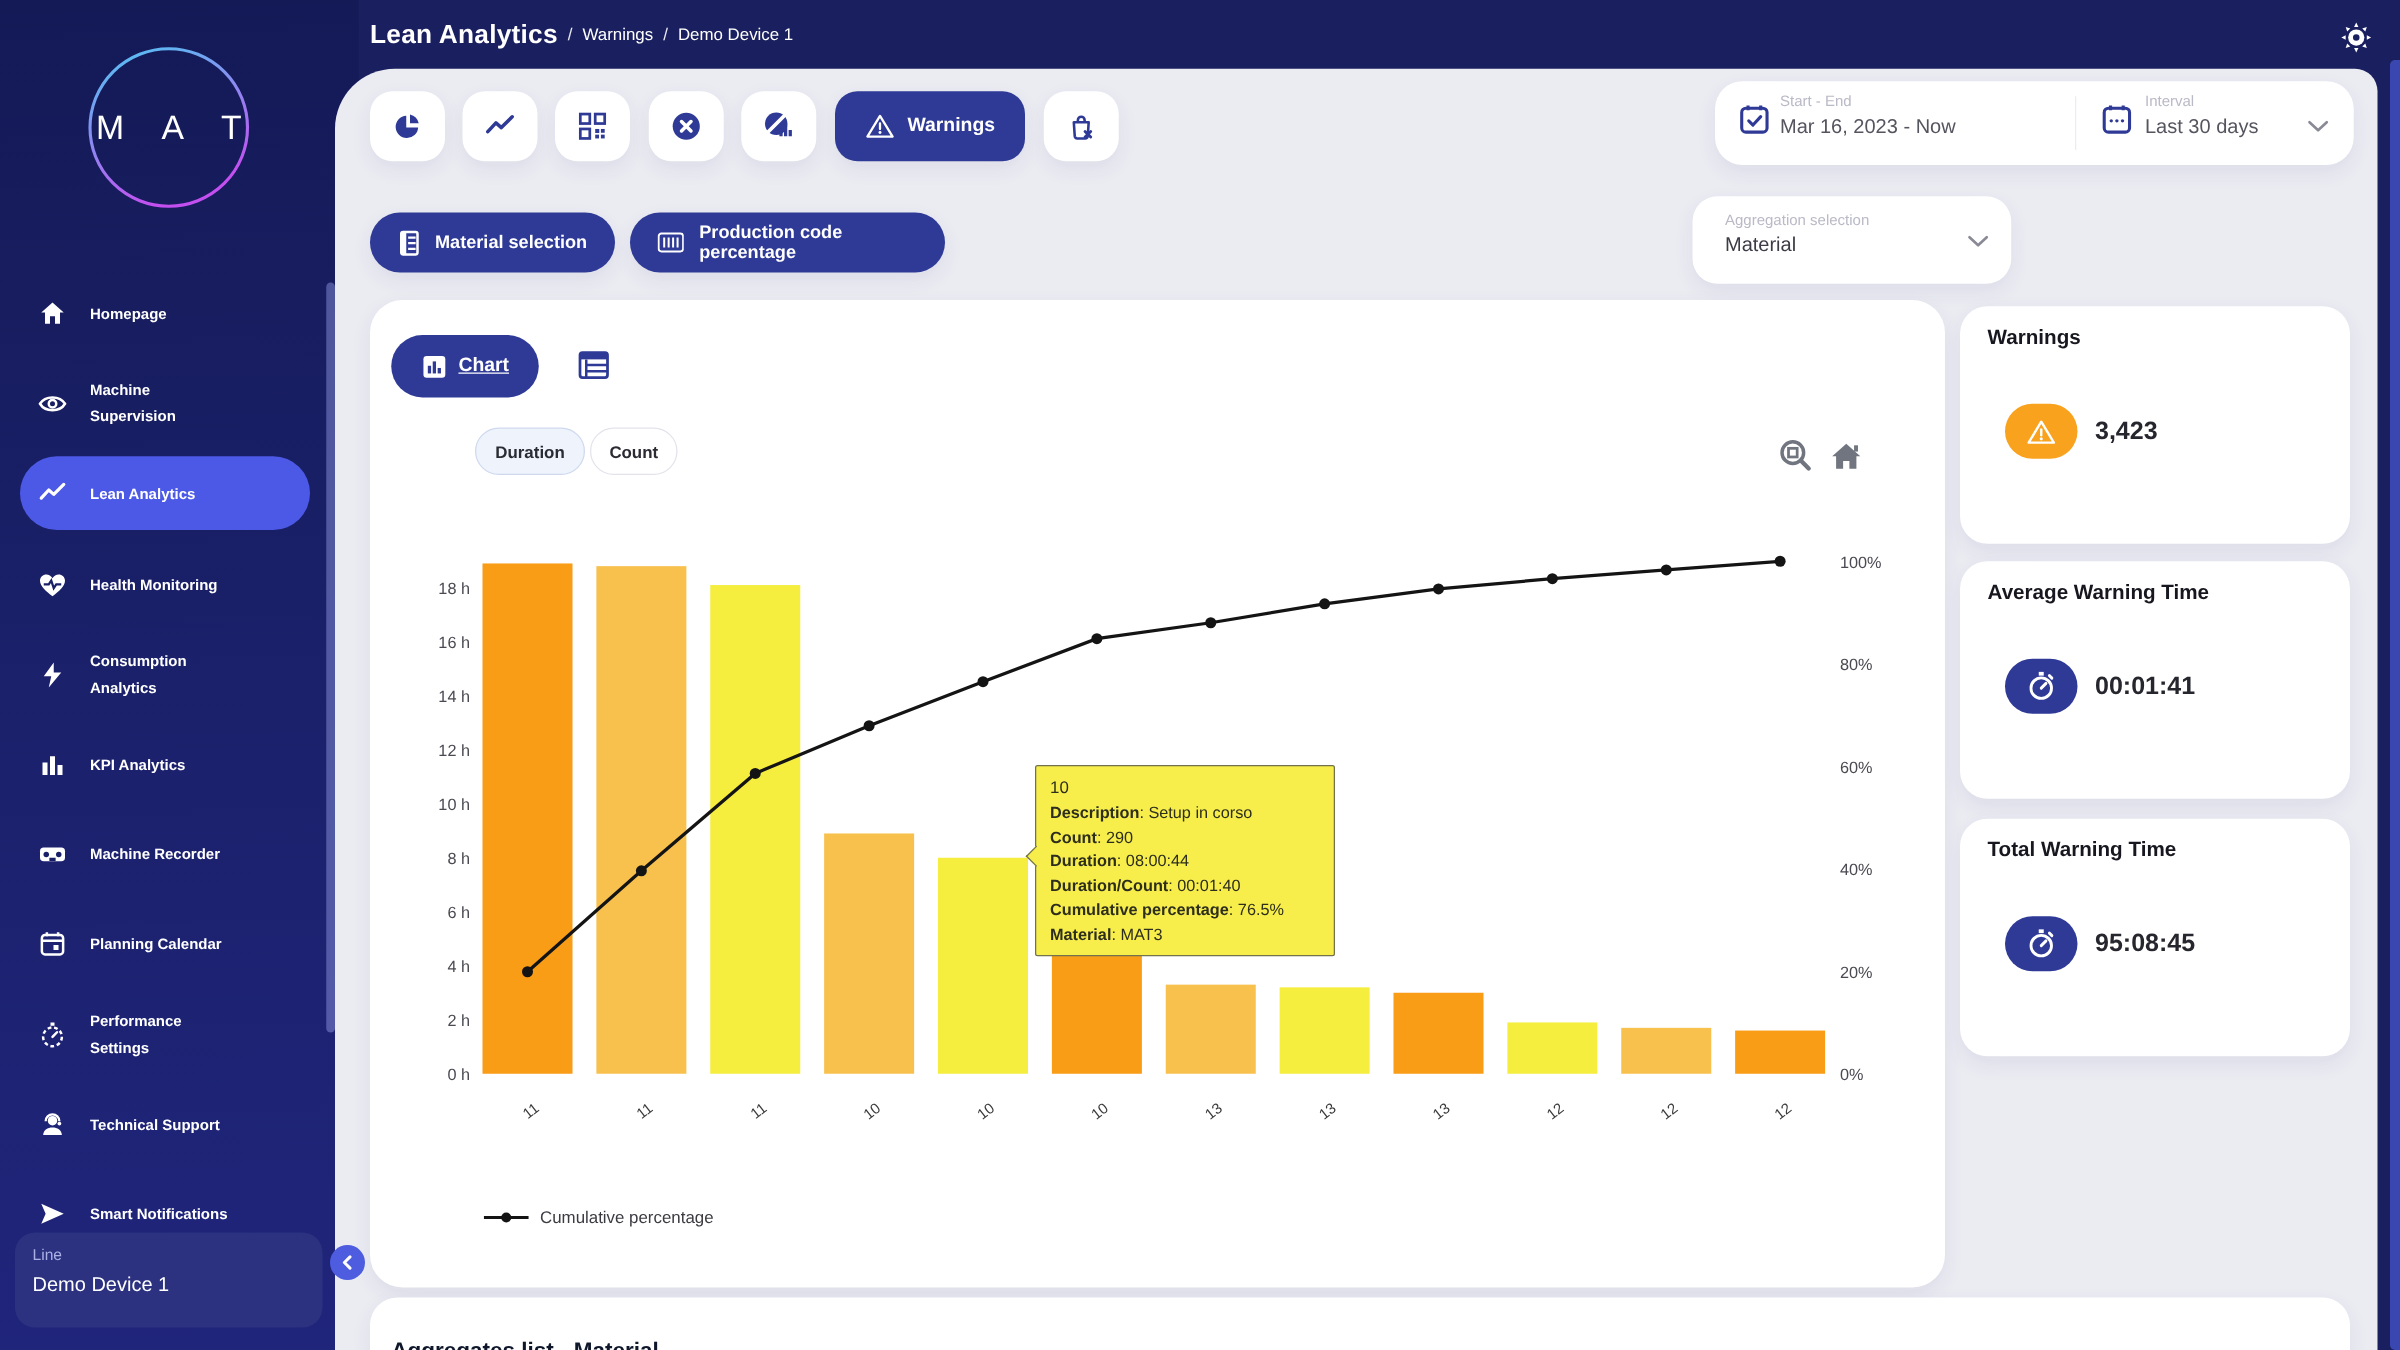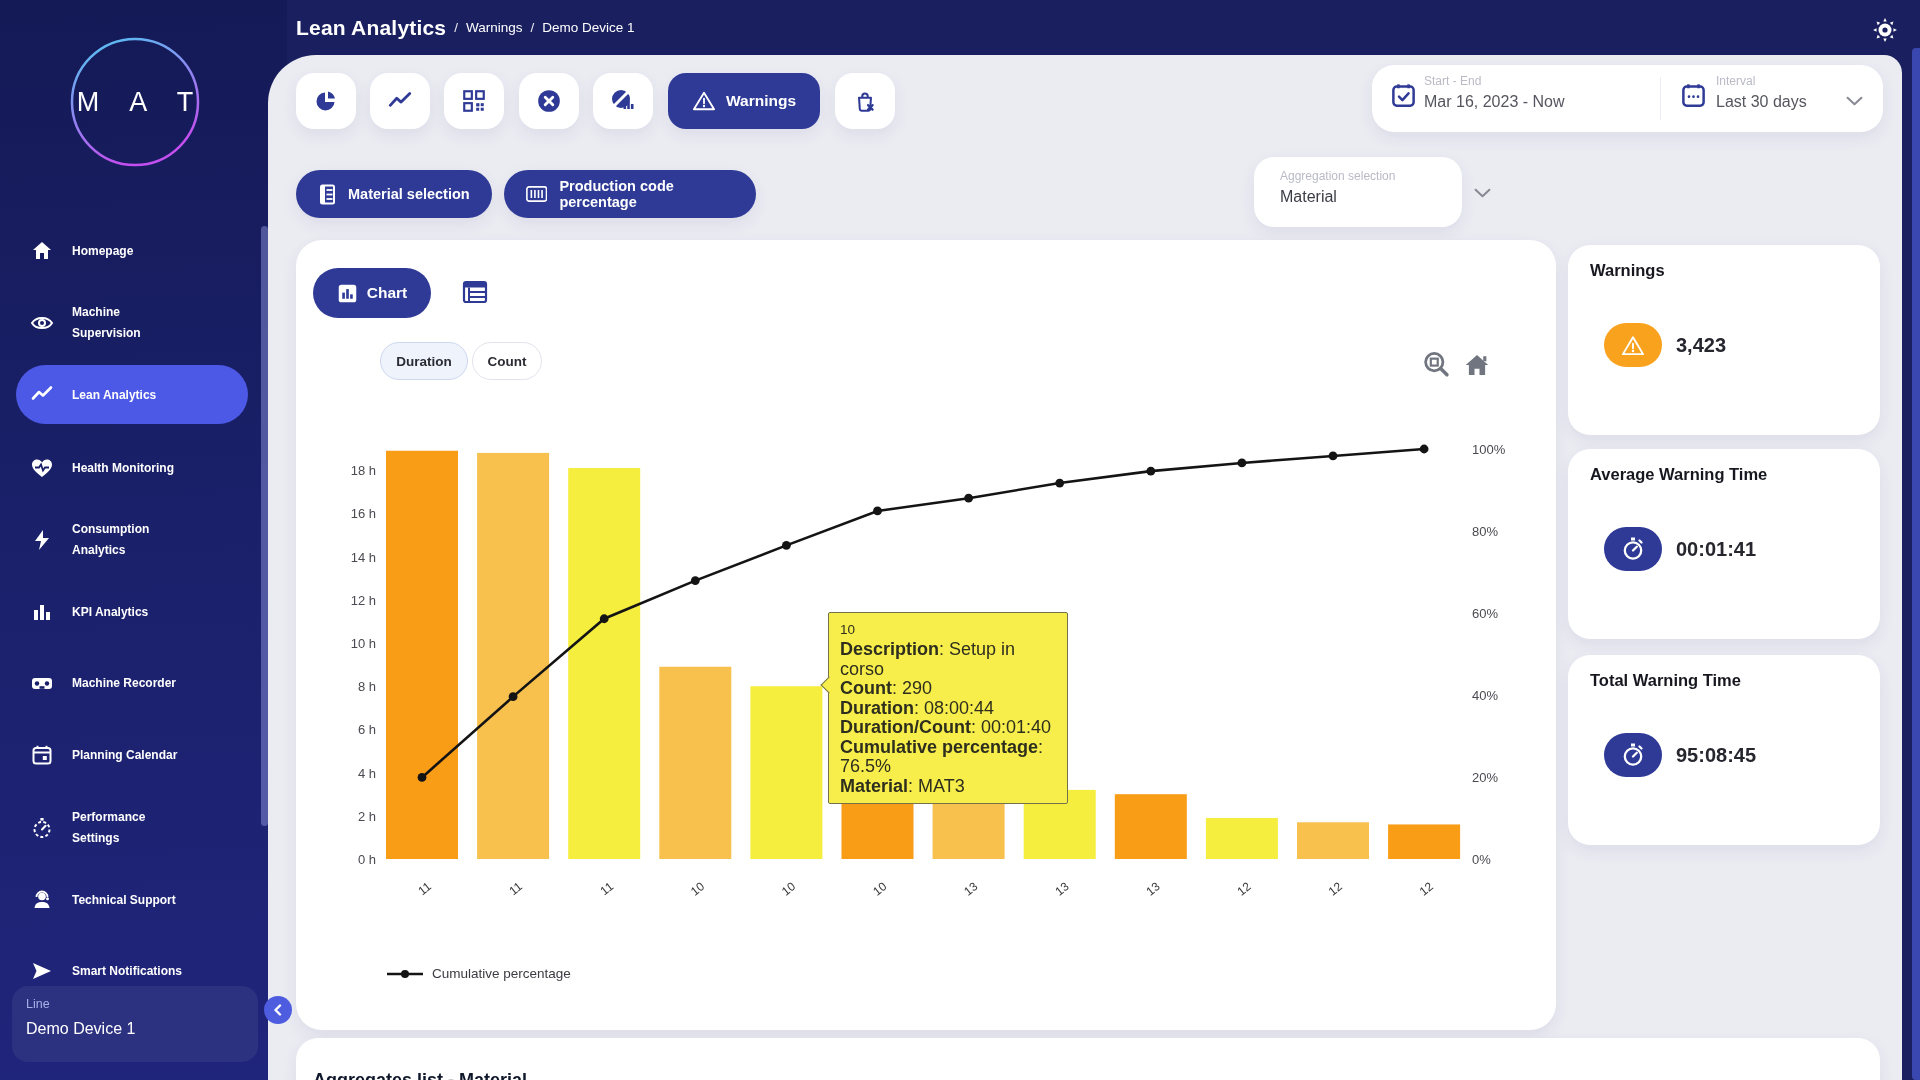--- a/index.html
+++ b/index.html
@@ -47,33 +47,33 @@
   .fld-value{position:absolute;font-size:16px;color:#55555f;}
   .v-div{position:absolute;left:1660px;top:77px;width:1px;height:43px;background:#ececf2;}
   .sel-btn{top:170px;height:48px;border-radius:24px;background:#2e3a96;display:flex;
            align-items:center;gap:12px;padding:0 22px;cursor:pointer;box-sizing:border-box;}
   .sel-btn span{color:#fff;font-size:14.5px;font-weight:bold;}
   .dd-card{top:157px;height:70px;border-radius:20px;background:#fff;cursor:pointer;}
   
   .chart-card{left:296px;top:240px;width:1260px;height:790px;border-radius:26px;background:#fff;}
   .chart-btn{left:313px;top:268px;width:118px;height:50px;border-radius:25px;background:#2e3a96;
              display:flex;align-items:center;justify-content:center;gap:9px;cursor:pointer;}
-  .chart-btn span{color:#fff;font-weight:bold;font-size:15.5px;}
+  .chart-btn span{color:#fff;font-weight:bold;font-size:15.5px;text-decoration:underline;}
   .tab{top:342px;height:38px;border-radius:19px;display:flex;align-items:center;
        justify-content:center;font-size:13.5px;font-weight:bold;color:#2b2b33;
        box-sizing:border-box;cursor:pointer;}
   .tab.on{background:#eef3fc;border:1px solid #cfd9ee;}
   .tab.off{background:#fff;border:1px solid #e3e3ec;}
   .legend{left:387px;top:966px;display:flex;align-items:center;gap:9px;}
   .legend span{font-size:13.5px;color:#3b3b42;}
   
   .tooltip{left:828px;top:612px;width:240px;background:#f7ee4b;border:1px solid #72724d;
            border-radius:2px;padding:7px 11px;box-sizing:border-box;z-index:20;}
   .tooltip .tt-title{font-size:13.5px;color:#2e2e1e;line-height:20px;}
-  .tt-row{font-size:18px;color:#2e2e1e;line-height:19.5px;}
+  .tt-row{font-size:13px;color:#2e2e1e;line-height:19.5px;}
   .tt-row b{font-weight:bold;}
   .tt-arrow{position:absolute;left:-6px;top:66px;width:11px;height:11px;background:#f7ee4b;
             border-left:1px solid #72724d;border-bottom:1px solid #72724d;
             transform:rotate(45deg);}
   
   .kpi{left:1568px;width:312px;height:190px;border-radius:22px;background:#fff;}
   .kpi .t{position:absolute;left:22px;top:16px;font-size:16.5px;font-weight:bold;color:#17171f;}
   .kpi .pill{position:absolute;left:36px;top:78px;width:58px;height:44px;border-radius:22px;
              display:flex;align-items:center;justify-content:center;}
   .kpi .v{position:absolute;left:108px;top:78px;height:44px;display:flex;align-items:center;
@@ -312,21 +312,21 @@
     <svg width="24" height="18" viewBox="0 0 24 18">
         <rect x="1" y="1" width="22" height="16" rx="2.5" fill="none" stroke="#fff" stroke-width="1.8"></rect>
         <line x1="6" y1="4.5" x2="6" y2="13.5" stroke="#fff" stroke-width="1.8"></line>
         <line x1="10" y1="4.5" x2="10" y2="13.5" stroke="#fff" stroke-width="1.8"></line>
         <line x1="14" y1="4.5" x2="14" y2="13.5" stroke="#fff" stroke-width="1.8"></line>
         <line x1="18" y1="4.5" x2="18" y2="13.5" stroke="#fff" stroke-width="1.8"></line>
       </svg>
     <span>Production code percentage</span>
   </div>
 
-  <div class="abs dd-card shadow" style="left:1254px;width:208px">
+  <div class="abs dd-card shadow" style="left:1354px;width:255px">
     <div class="fld-label" style="left:26px;top:12px">Aggregation selection</div>
     <div class="fld-value" style="left:26px;top:31px;color:#3c3c46">Material</div>
     <svg class="abs" style="left:220px;top:31px" width="17" height="10" viewBox="0 0 16 9">
         <polyline points="1.5,1.5 8,7.5 14.5,1.5" fill="none" stroke="#8a8a96" stroke-width="2" stroke-linecap="round" stroke-linejoin="round"></polyline>
       </svg>
   </div>
 
   <div class="abs chart-card shadow"></div>
 
   <div class="abs chart-btn">

